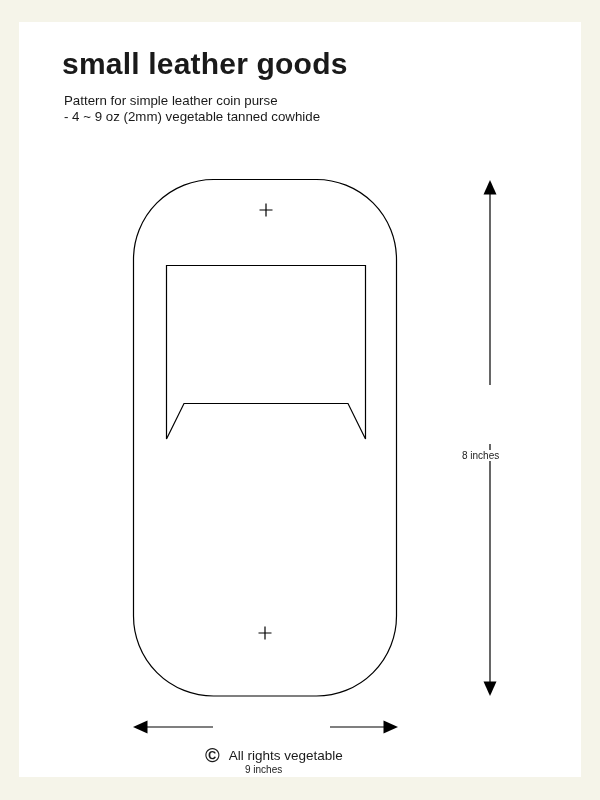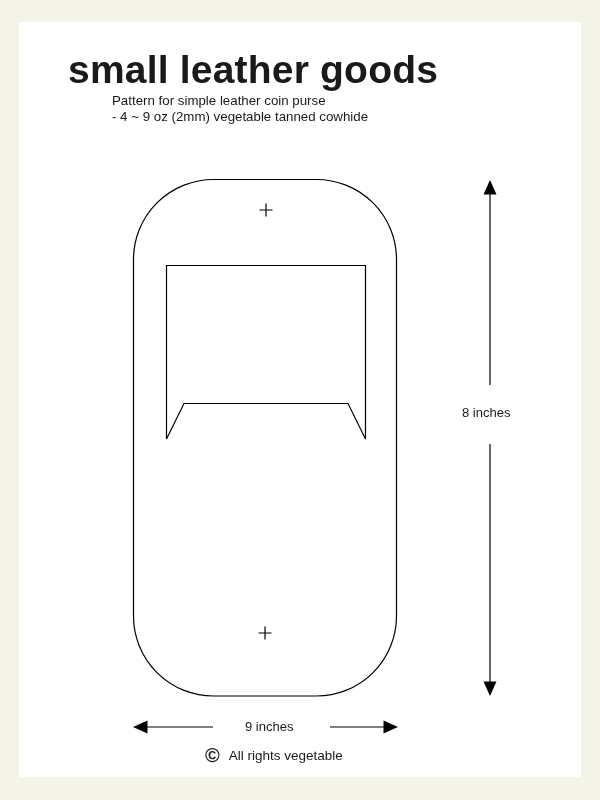--- a/index.html
+++ b/index.html
@@ -13,34 +13,33 @@
     width:600px;height:800px;position:relative;overflow:hidden;
     background:var(--canvas-background);
     font-family:"Liberation Sans", sans-serif;
     color:var(--text);
   }
   .sheet{
     position:absolute;left:19px;top:22px;width:562px;height:755px;
     background:var(--page-background);
   }
   .title{
-    position:absolute;left:62px;top:49px;margin:6px;
-    font-size:39px;font-weight:bold;line-height:30px;letter-spacing:0.2px;
+    position:absolute;left:62px;top:49px;margin:0;
+    font-size:30px;font-weight:bold;line-height:30px;letter-spacing:0.2px;
     color:var(--text);
   }
   .desc{
     position:absolute;left:64px;top:93px;
     font-size:13.3px;line-height:16px;color:var(--text);
     white-space:nowrap;
-    margin-left:48px;
   }
   .drawing{position:absolute;left:0;top:0;}
   .dim-label{
-    position:absolute;font-size:13px;color:var(--text);white-space:nowrap;
-    background:var(--page-background);padding:0 2px;
+    position:absolute;font-size:10px;color:var(--text);white-space:nowrap;
+    background:var(--page-background);padding:0 2px;margin-top:45px;
   }
   .dim-label.v{left:460px;top:405px;}
   .dim-label.h{left:243px;top:719px;}
   .copyright{
     position:absolute;left:205px;top:744px;height:22px;
     display:flex;align-items:center;gap:9px;
   }
   .copy-sym{font-size:20px;line-height:20px;font-weight:bold;color:var(--text);}
   .copy-txt{font-size:13.5px;color:var(--text);}
 </style>

